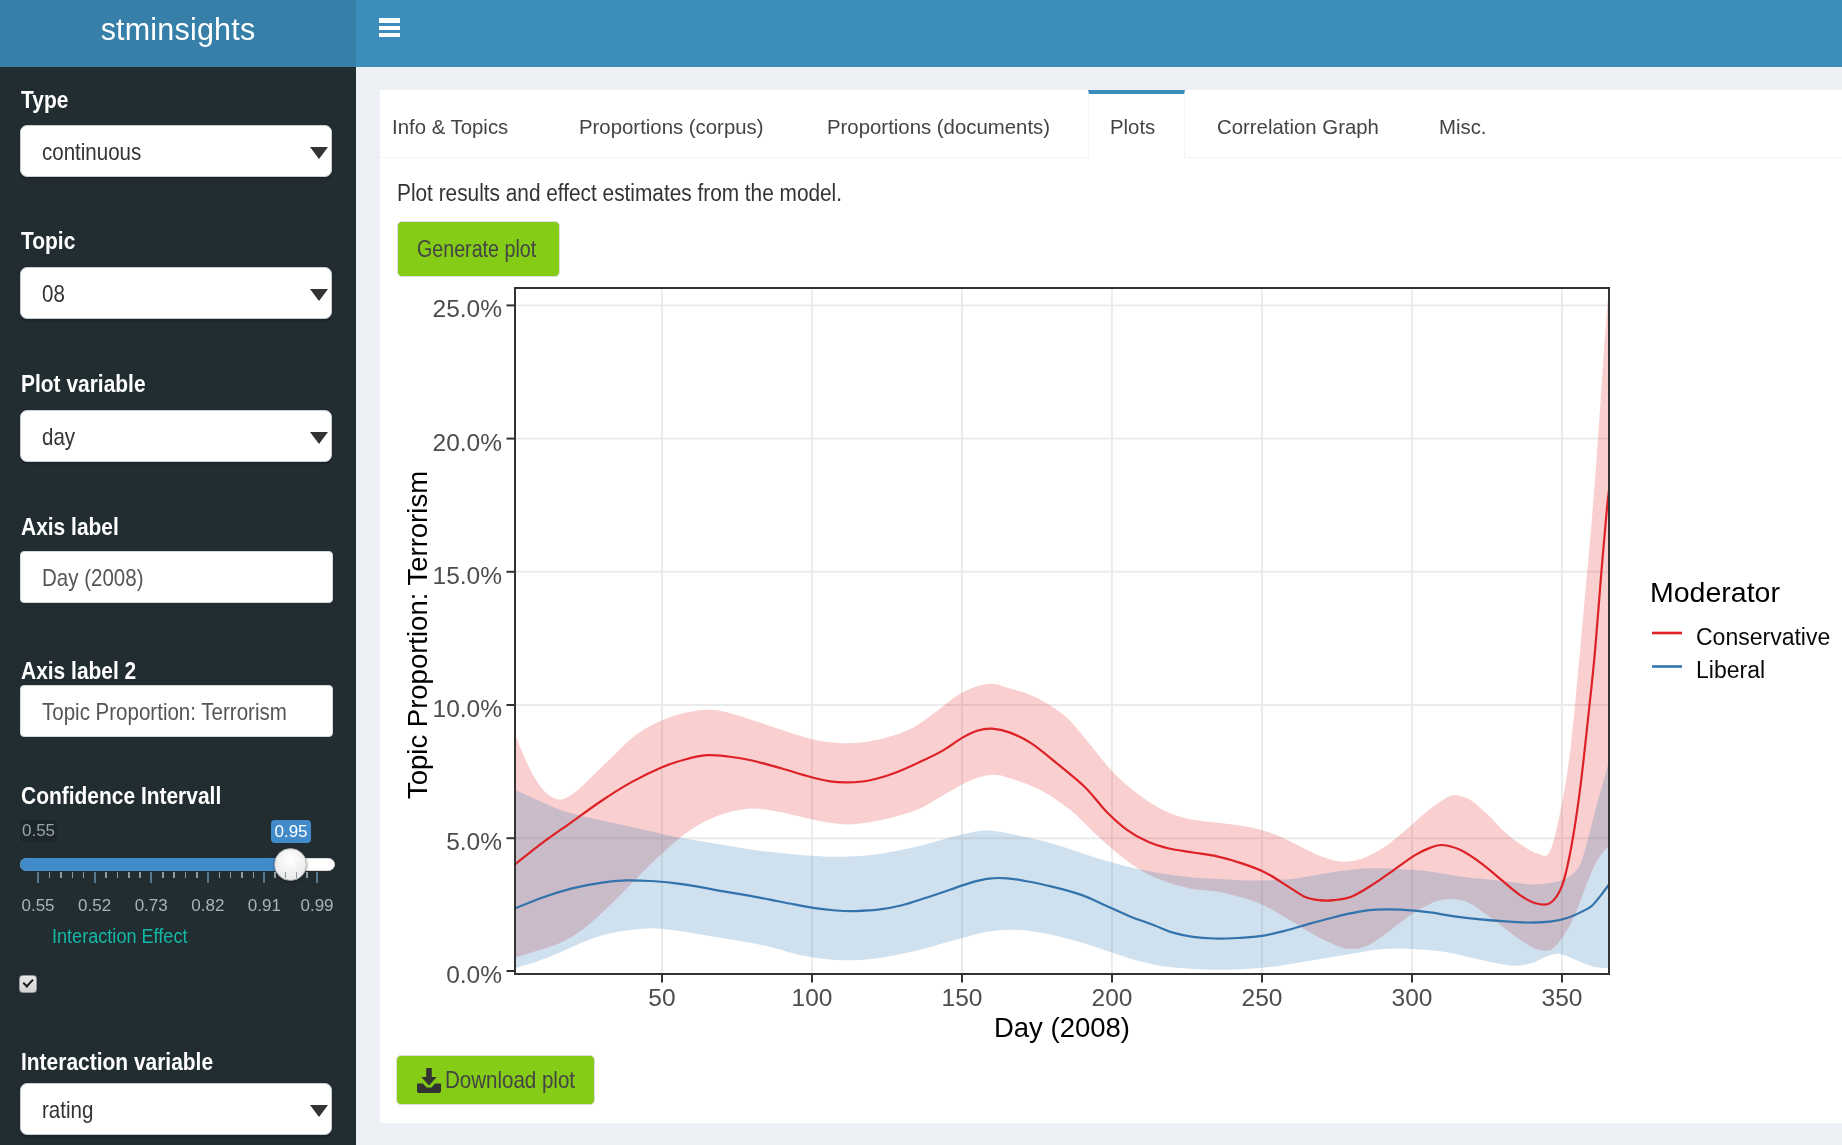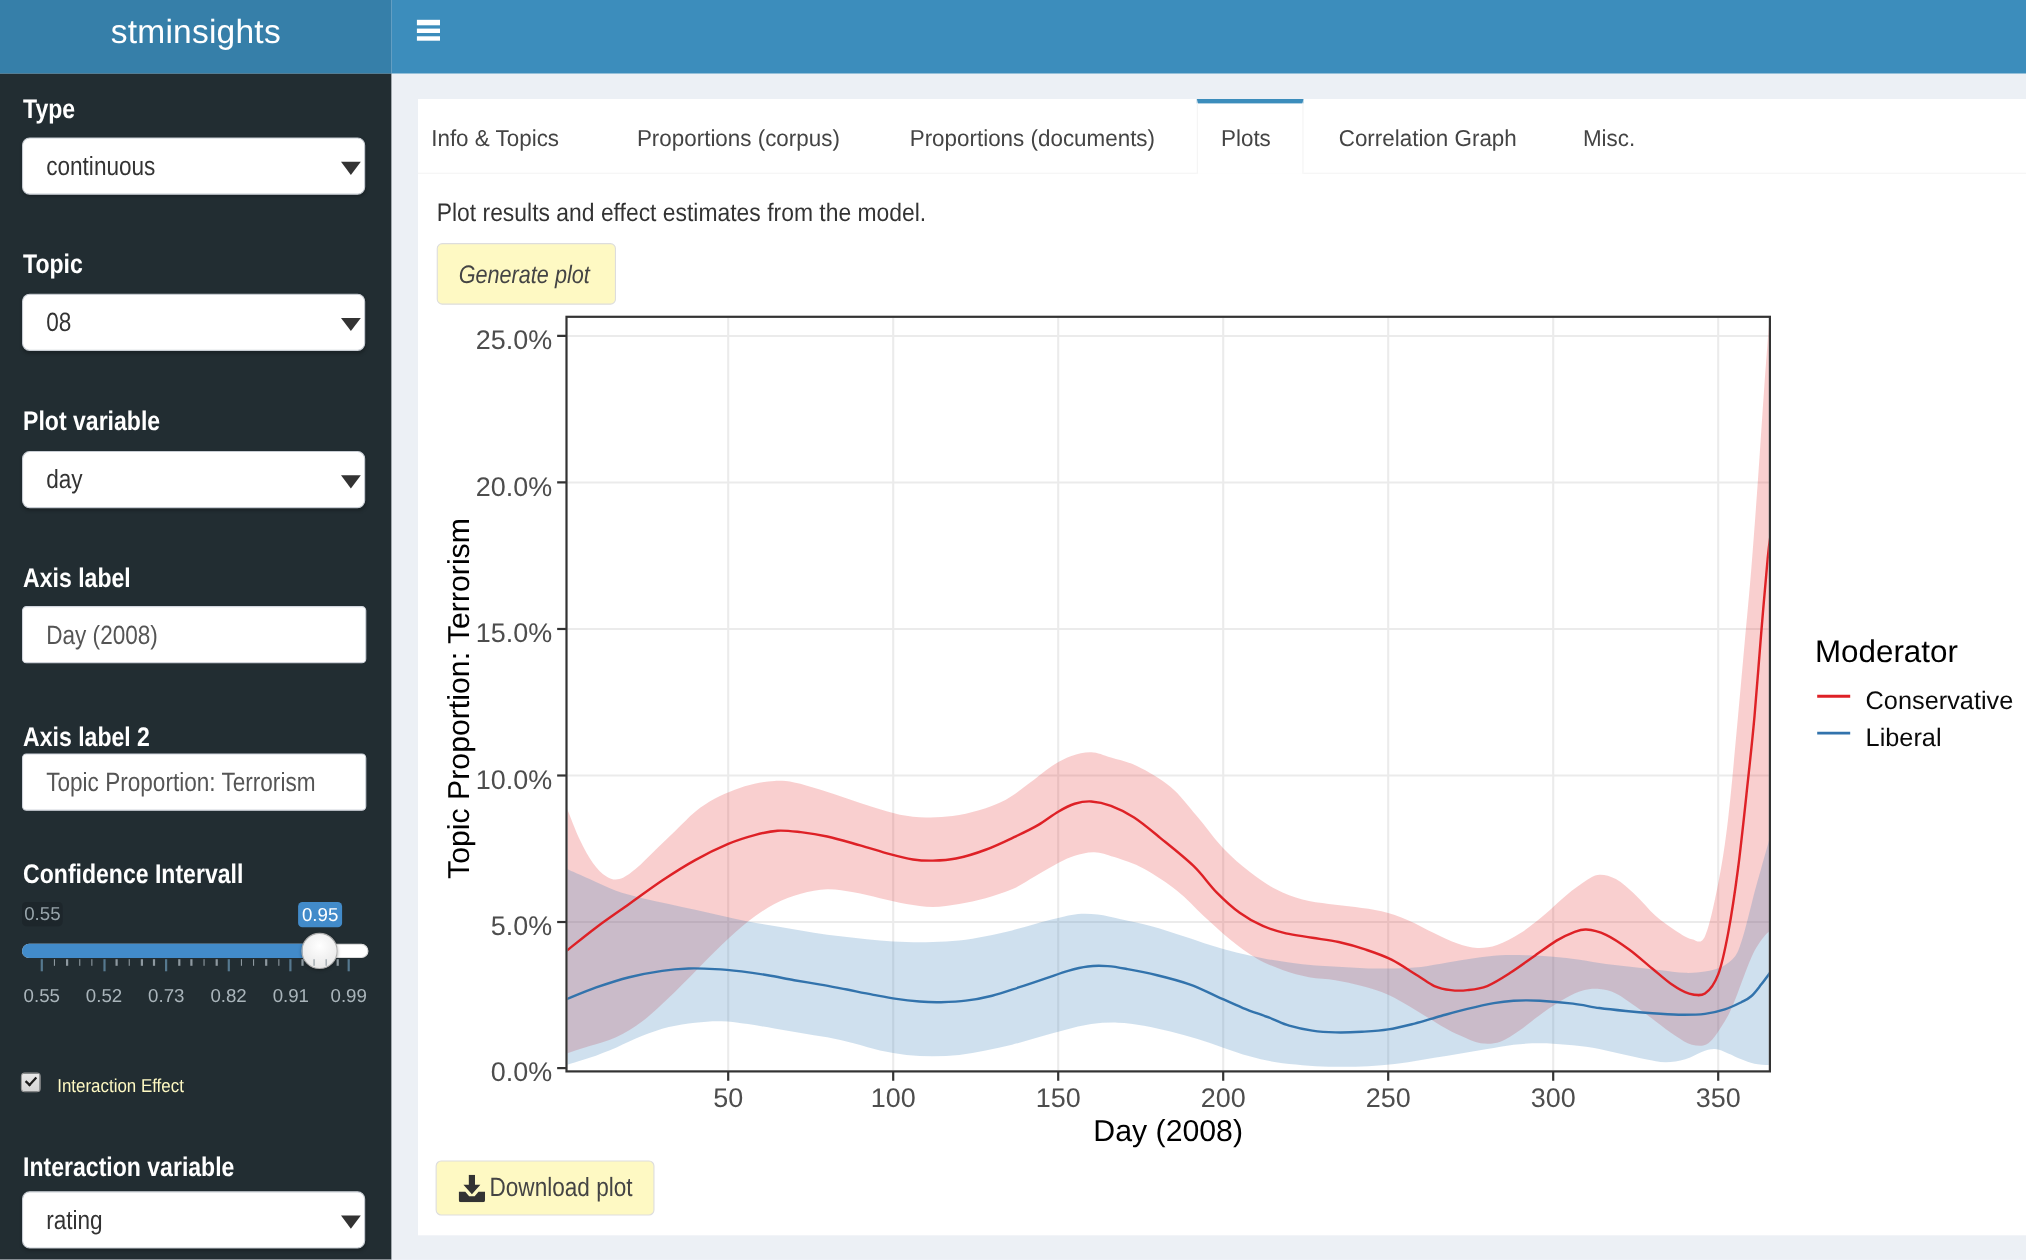--- a/index.html
+++ b/index.html
@@ -23,22 +23,22 @@
 .tinput { position:absolute; left:20px; width:313px; height:52px; background:#fff; border:1px solid #d2d6de;
   border-radius:4px; }
 .tinput span { position:absolute; left:21px; top:13px; font-size:24px; color:#555; line-height:26px; }
 
 #content { left:356px; top:67px; width:1486px; height:1078px; background:#ecf0f5; }
 #whitebox { left:380px; top:90px; width:1462px; height:1033px; background:#fff; }
 #tabline { left:380px; top:157px; width:1462px; height:1px; background:#f4f4f4; }
 .tab { position:absolute; top:115px; font-size:21px; color:#444; }
 #activetab { left:1088px; top:90px; width:97px; height:68px; background:#fff;
   border-left:1px solid #f4f4f4; border-right:1px solid #f4f4f4; border-top:4px solid #3c8dbc; }
-.btn { position:absolute; background:#fef9c3; border:1px solid #ddd; border-radius:5px;
-  color:#444; font-size:23px;font-style:italic; }
+.btn { position:absolute; background:#84cc16; border:1px solid #ddd; border-radius:5px;
+  color:#444; font-size:23px; }
 
 .irs-badge { position:absolute; border-radius:4px; font-size:17px; text-align:center; }
 .tk { position:absolute; top:0; width:1.5px; height:6px; background:#8e99a0; }
 .tkM { position:absolute; top:0; width:2px; height:10.5px; background:#56798f; }
 .glab { position:absolute; top:24px; width:56px; text-align:center; font-size:17px; color:#a9b4ba; }
 
 #cbx { position:absolute; left:19px; top:908px; width:18px; height:18px; border-radius:3.5px;
   background:linear-gradient(#e8e8e8,#d4d4d4); border:1px solid #9a9a9a; }
 #cbx i { position:absolute; left:2.8px; top:3.2px; width:10px; height:5.6px;
   border-left:2.6px solid #1c1c1c; border-bottom:2.6px solid #1c1c1c; transform:rotate(-47deg); }
@@ -114,21 +114,21 @@
       <div class="glab" style="left:-10.0px">0.55</div>
       <div class="glab" style="left:46.6px">0.52</div>
       <div class="glab" style="left:103.2px">0.73</div>
       <div class="glab" style="left:159.8px">0.82</div>
       <div class="glab" style="left:216.4px">0.91</div>
       <div class="glab" style="left:269.0px">0.99</div>
     </div>
   <div id="cbx">
       <i></i>
     </div>
-  <div class="abs" style="left:52px;top:909px;color:#fef9c3;font-size:17px;line-height:23px"><span class="cx9">Interaction Effect</span></div>
+  <div class="abs" style="left:52px;top:858px;color:#14b8a6;font-size:20px;line-height:23px"><span class="cx9">Interaction Effect</span></div>
   <div class="slabel" style="top:983px"><span class="cx">Interaction variable</span></div>
   <div class="sel" style="top:1016px">
       <span class="txt cx">rating</span>
       <span class="arr"></span>
     </div>
 </div>
 
 <div id="content" class="abs"></div>
 <div id="whitebox" class="abs"></div>
 <div id="tabline" class="abs"></div>

